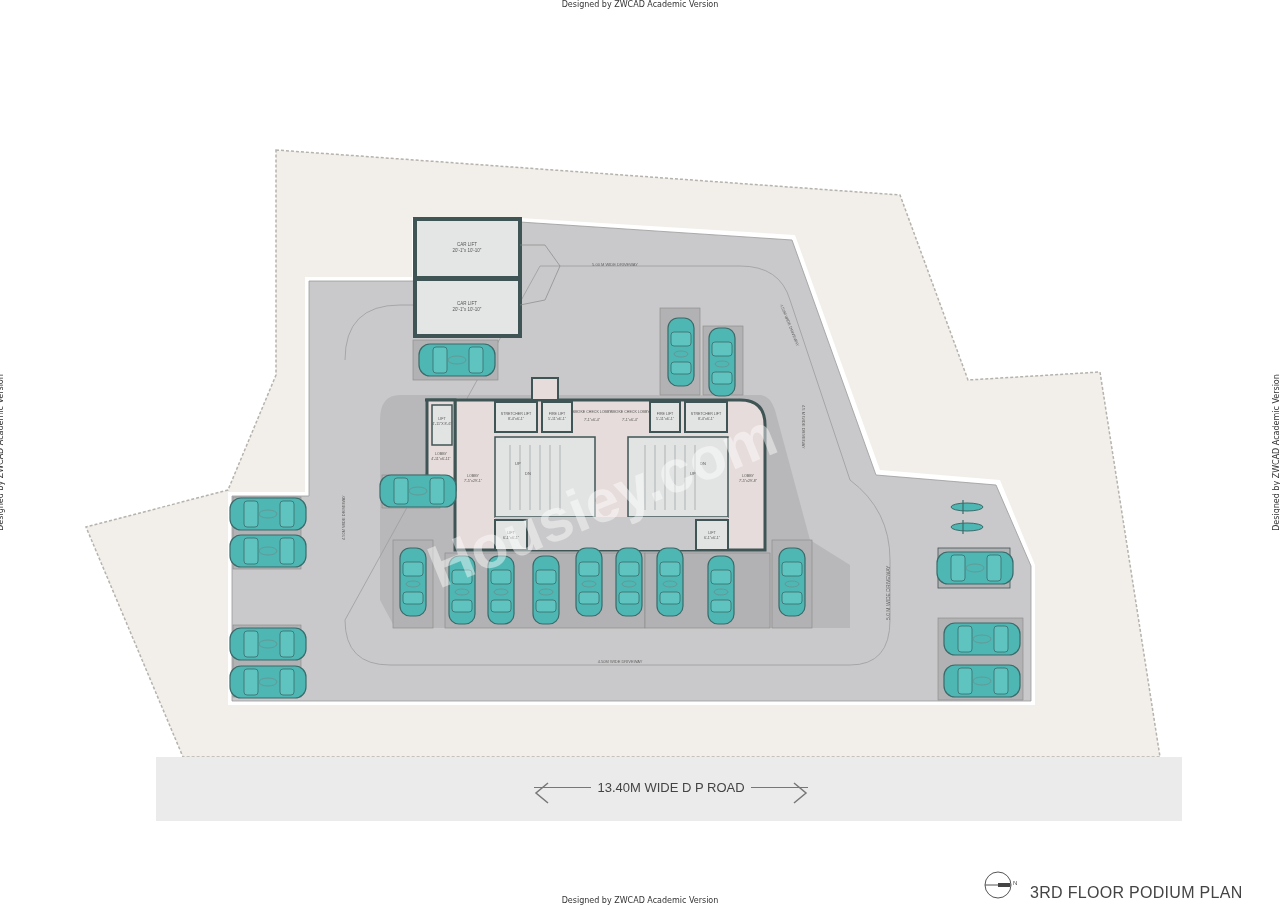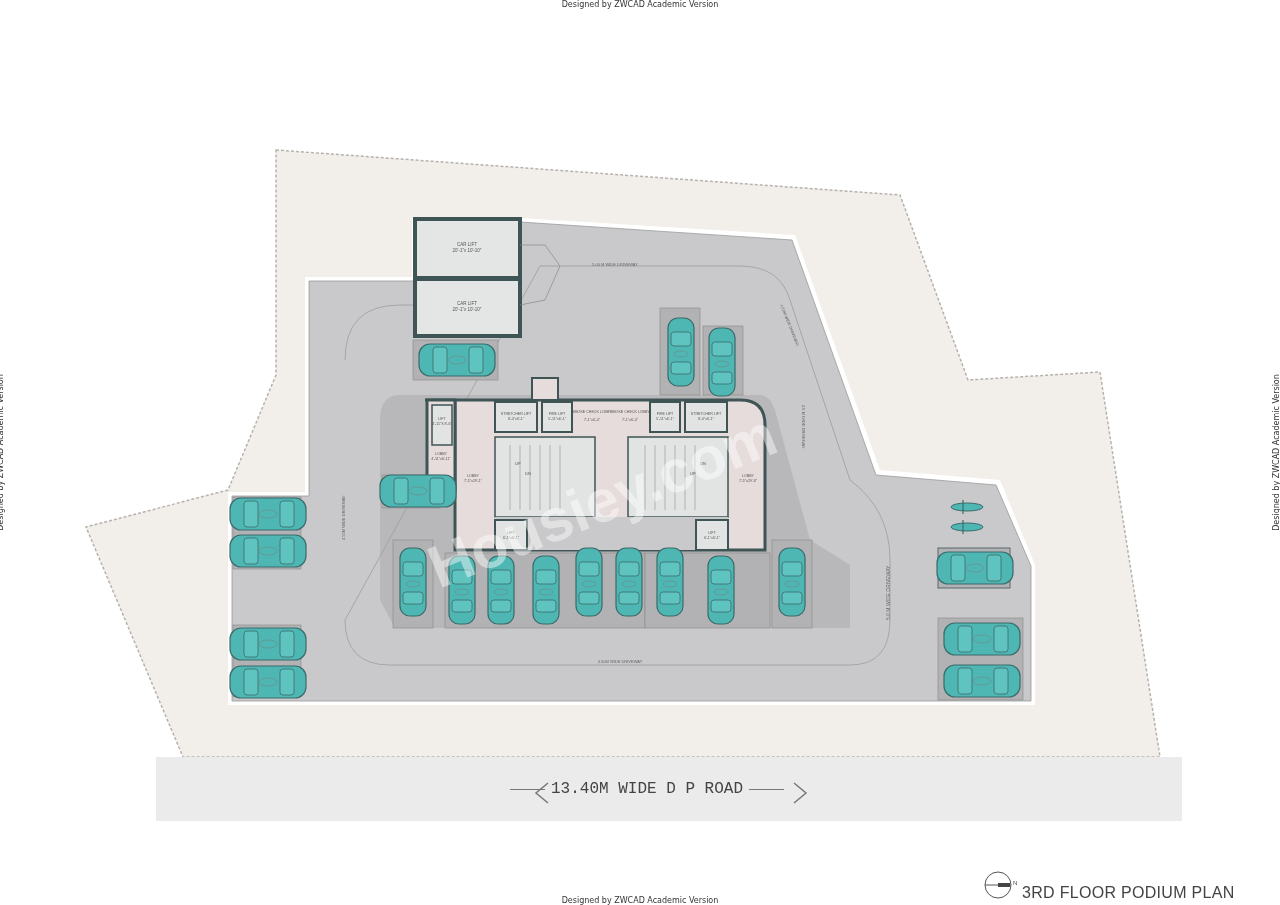--- a/index.html
+++ b/index.html
@@ -4,22 +4,22 @@
 <style>
   html,body{margin:0;padding:0;}
   body{width:1280px;height:905px;background:#ffffff;position:relative;overflow:hidden;font-family:"Liberation Sans",sans-serif;}
   .wm{position:absolute;font-size:8px;color:#333;font-family:"DejaVu Sans",sans-serif;white-space:nowrap;}
   .wm-top{top:0;left:0;width:1280px;text-align:center;}
   .wm-bottom{top:896px;left:0;width:1280px;text-align:center;}
   .wm-left{left:-78px;top:448px;transform:rotate(-90deg);}
   .wm-right{left:1198px;top:448px;transform:rotate(-90deg);}
   svg text{font-family:"Liberation Sans",sans-serif;}
   .title-block{position:absolute;left:984px;top:872px;display:flex;align-items:center;}
-  .title-text{font-size:16px;color:#444;letter-spacing:0.3px;margin-left:0;}
-  .road-label{position:absolute;left:510px;top:780px;width:274px;display:flex;align-items:center;justify-content:center;font-size:16px;color:#444;font-family:Liberation Mono, monospace;}
+  .title-text{font-size:16px;color:#444;letter-spacing:0.3px;margin-left:8px;}
+  .road-label{position:absolute;left:534px;top:780px;width:274px;display:flex;align-items:center;justify-content:center;font-size:13px;color:#444;}
   .road-label .line{flex:1;height:1px;background:#777;}
   .road-label .txt{padding:0 6px;}
 </style>
 </head>
 <body>
 
 <div class="wm wm-top">Designed by ZWCAD Academic Version</div>
 <div class="wm wm-bottom">Designed by ZWCAD Academic Version</div>
 <div class="wm wm-left">Designed by ZWCAD Academic Version</div>
 <div class="wm wm-right">Designed by ZWCAD Academic Version</div>

